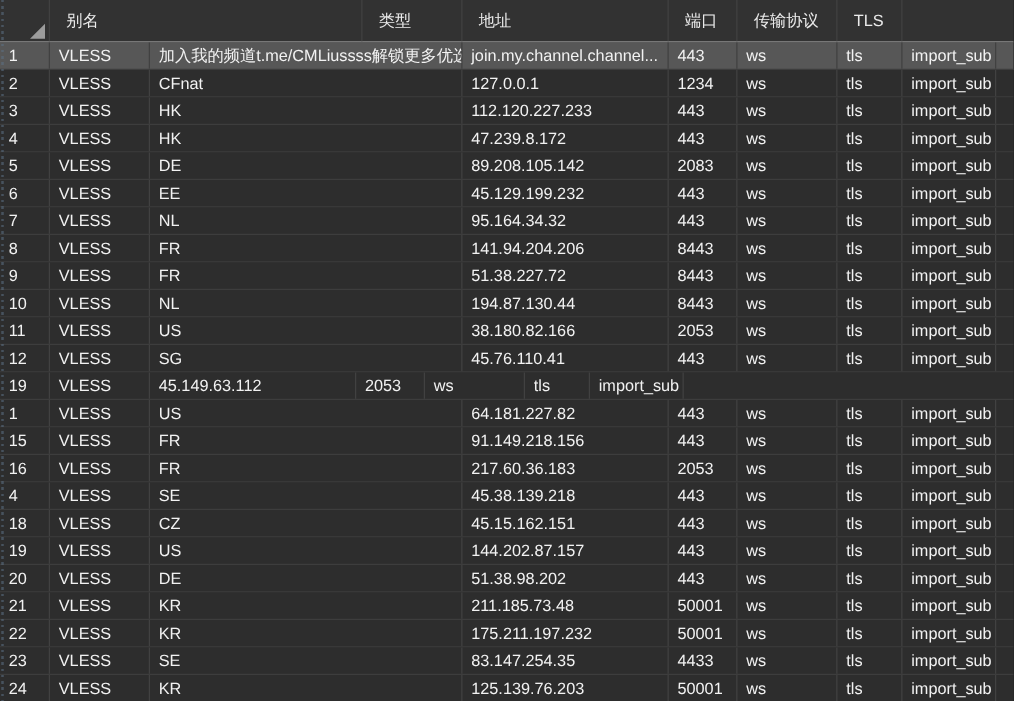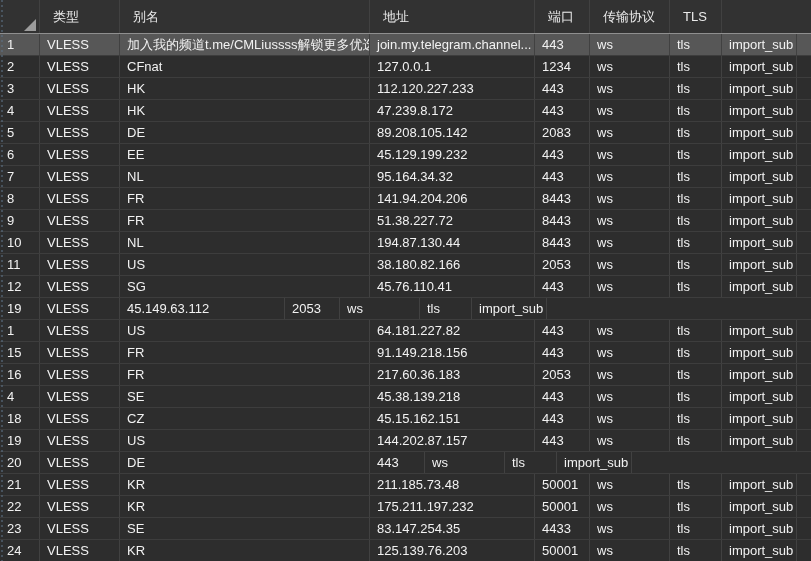--- a/index.html
+++ b/index.html
@@ -53,25 +53,25 @@
 </head>
 <body>
 
 <div class="app">
 
   <div class="hdr">
     <div class="hcell hnum c0">
       <span></span>
       <span class="tri"></span>
     </div>
+    <div class="hcell c2">
+      <span>别名</span>
+    </div>
     <div class="hcell c1">
       <span>类型</span>
-    </div>
-    <div class="hcell c2">
-      <span>别名</span>
     </div>
     <div class="hcell c3">
       <span>地址</span>
     </div>
     <div class="hcell c4">
       <span>端口</span>
     </div>
     <div class="hcell c5">
       <span>传输协议</span>
     </div>
@@ -79,21 +79,21 @@
       <span>TLS</span>
     </div>
     <div class="hcell last"></div>
   </div>
 
   <div class="rows" id="rows">
       <div class="row selected">
       <div class="cell c0">1</div>
       <div class="cell c1">VLESS</div>
       <div class="cell c2">加入我的频道t.me/CMLiussss解锁更多优选节点</div>
-      <div class="cell c3">join.my.telegram.channel...</div>
+      <div class="cell c3">join.my.channel.channel...</div>
       <div class="cell c4">443</div>
       <div class="cell c5">ws</div>
       <div class="cell c6">tls</div>
       <div class="cell c7">import_sub</div>
       <div class="cell last"></div>
     </div>
       <div class="row">
       <div class="cell c0">2</div>
       <div class="cell c1">VLESS</div>
       <div class="cell c2">CFnat</div>
@@ -287,20 +287,21 @@
       <div class="cell c4">443</div>
       <div class="cell c5">ws</div>
       <div class="cell c6">tls</div>
       <div class="cell c7">import_sub</div>
       <div class="cell last"></div>
     </div>
       <div class="row">
       <div class="cell c0">20</div>
       <div class="cell c1">VLESS</div>
       <div class="cell c2">DE</div>
+      <div class="cell c3">51.38.98.202</div>
       <div class="cell c4">443</div>
       <div class="cell c5">ws</div>
       <div class="cell c6">tls</div>
       <div class="cell c7">import_sub</div>
       <div class="cell last"></div>
     </div>
       <div class="row">
       <div class="cell c0">21</div>
       <div class="cell c1">VLESS</div>
       <div class="cell c2">KR</div>

